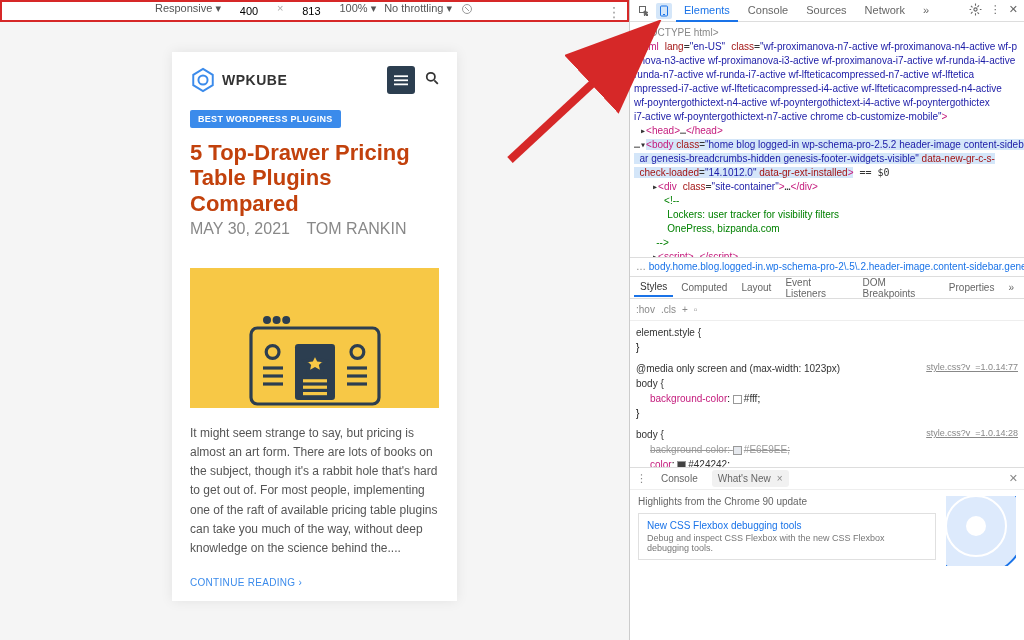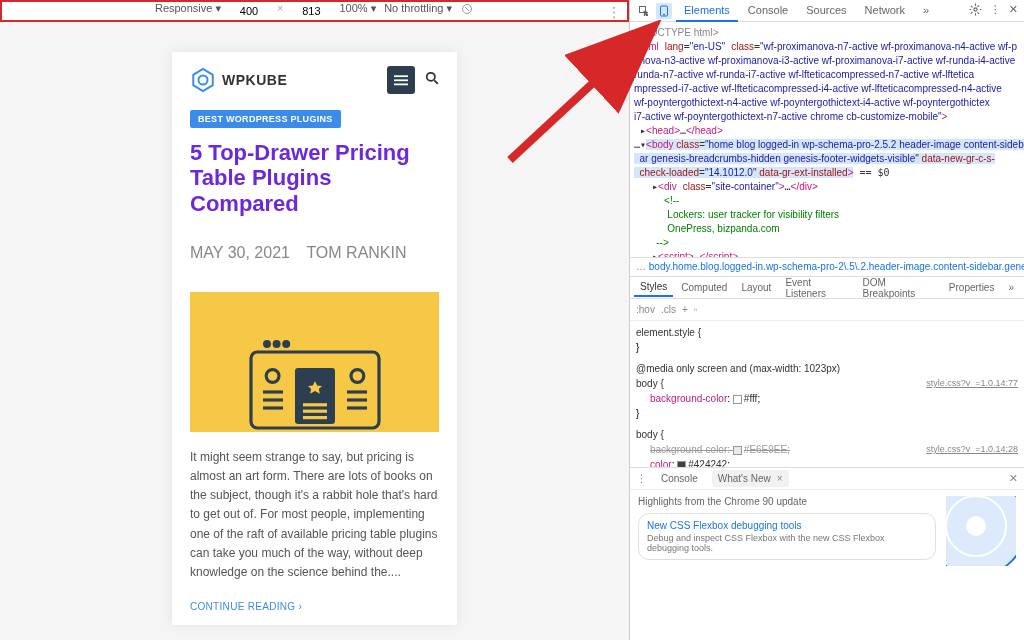--- a/index.html
+++ b/index.html
@@ -15,21 +15,21 @@
 .canvas{padding:30px 0;display:flex;justify-content:center}
 .phone{width:285px;background:#fff;box-shadow:0 0 12px rgba(0,0,0,0.08)}
 .ph-head{display:flex;align-items:center;justify-content:space-between;padding:14px 18px}
 .logo{display:flex;align-items:center;gap:6px;font-weight:700;color:#333;font-size:14px;letter-spacing:0.5px}
 .logo svg{width:26px;height:26px}
 .ph-nav{display:flex;gap:10px;align-items:center}
 .menu-btn{width:28px;height:28px;background:#2c3e50;color:#fff;display:flex;align-items:center;justify-content:center;border-radius:3px}
 .search-ic{color:#333}
 .article{padding:0 18px 11px}
 .tag{display:inline-block;background:#3b8beb;color:#fff;font-size:9px;font-weight:600;padding:4px 8px;border-radius:2px;margin-bottom:12px;letter-spacing:0.3px}
-.title{font-size:22px;font-weight:800;color:#6d28d9;line-height:1.15;margin-bottom:28px}
+.title{font-size:22px;font-weight:800;color:#c2410c;line-height:1.15;margin-bottom:4px}
 .meta{font-size:16px;color:#888;font-weight:400;margin-bottom:30px}
 .meta span+span{margin-left:12px}
 .hero{width:100%;height:140px;background:#f7c846;display:flex;align-items:flex-end;justify-content:center;overflow:hidden}
 .hero svg{width:160px}
 .excerpt{font-size:12px;color:#555;line-height:1.6;margin:16px 0 14px}
 .readmore{color:#3b8beb;font-size:10px;font-weight:400;letter-spacing:0.3px}
 .right{width:394px;background:#fff;display:flex;flex-direction:column;font-size:11px}
 .dt-top{height:22px;border-bottom:1px solid #ddd;display:flex;align-items:center;padding:0 6px;gap:4px}
 .dt-top .icon{width:16px;height:16px;display:flex;align-items:center;justify-content:center;color:#666}
 .tabs{display:flex;flex:1;gap:2px}
@@ -42,37 +42,37 @@
 .crumb{height:20px;border-top:1px solid #ddd;border-bottom:1px solid #ddd;padding:3px 6px;font-size:10px;color:#1a73e8;overflow:hidden;white-space:nowrap}
 .crumb .dots{color:#888}
 .styles-tabs{display:flex;border-bottom:1px solid #ddd;height:22px;align-items:center;padding:0 4px;gap:2px}
 .stab{padding:3px 6px;font-size:10px;color:#666}
 .stab.active{color:#333;border-bottom:2px solid #1a73e8}
 .filter-row{display:flex;align-items:center;height:22px;border-bottom:1px solid #eee;padding:0 6px;gap:6px}
 .filter-row input{flex:1;border:none;font-size:10px;outline:none}
 .filter-ctrl{color:#888;font-size:10px}
 .styles-body{flex:1;overflow:auto;font-family:Menlo,monospace;font-size:10px;line-height:1.5;padding:4px 6px}
 .rule{margin-bottom:6px;position:relative}
-.rule .src{position:absolute;right:0;top:16px;color:#888;text-decoration:underline;font-size:9px}
+.rule .src{position:absolute;right:0;top:0;color:#888;text-decoration:underline;font-size:9px}
 .sel{color:#333}
 .prop{padding-left:14px}
 .pn{color:#c41a7c}.pv{color:#333}
 .strike{text-decoration:line-through;color:#999}
 .strike .pn{color:#999}
 .swatch{display:inline-block;width:9px;height:9px;border:1px solid #999;vertical-align:middle;margin-right:2px}
 .console-bar{height:22px;border-top:1px solid #ddd;display:flex;align-items:center;padding:0 6px;gap:8px}
 .ctab{padding:3px 6px;font-size:10px;color:#666}
 .ctab.active{background:#f1f1f1;border-radius:3px}
 .ctab .cx{margin-left:6px;color:#888}
 .whatsnew{padding:6px 8px;border-top:1px solid #eee;font-size:10px;flex:1;display:flex;gap:10px;overflow:hidden}
 .wn-left{flex:1}
 .wn-right{width:70px;height:70px;position:relative;overflow:hidden}
 .wn-right svg{position:absolute;right:-20px;bottom:-20px}
 .wn-title{color:#666;margin-bottom:6px}
-.wn-item{border:1px solid #e0e0e0;border-radius:11px;padding:6px 8px;margin-bottom:6px}
+.wn-item{border:1px solid #e0e0e0;border-radius:0;padding:6px 8px;margin-bottom:6px}
 .wn-link{color:#1a73e8;font-size:10px}
 .wn-desc{color:#777;font-size:9px;margin-top:2px}
 .arrow{position:absolute;left:450px;top:20px;pointer-events:none;z-index:50}
 </style>
 </head>
 <body>
 
 <div class="main">
   <div class="left">
     <div class="toolbar">

